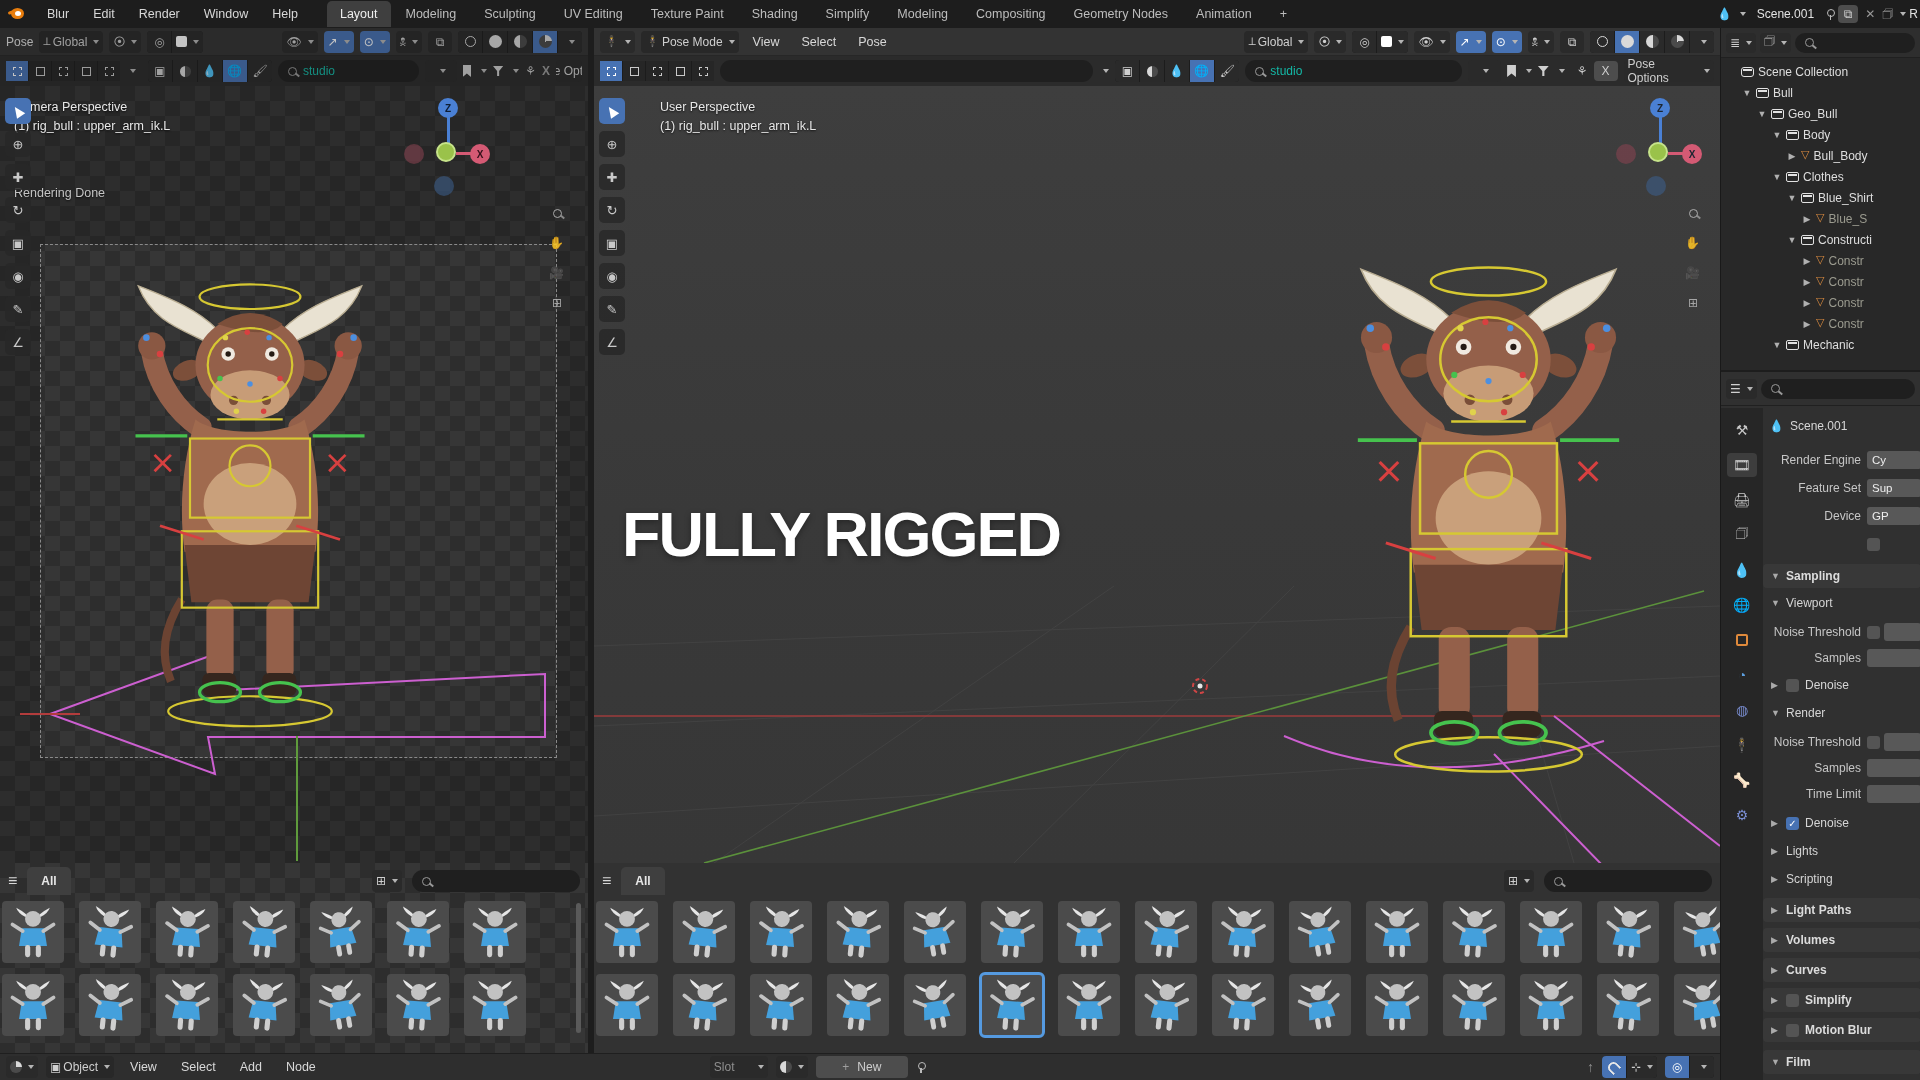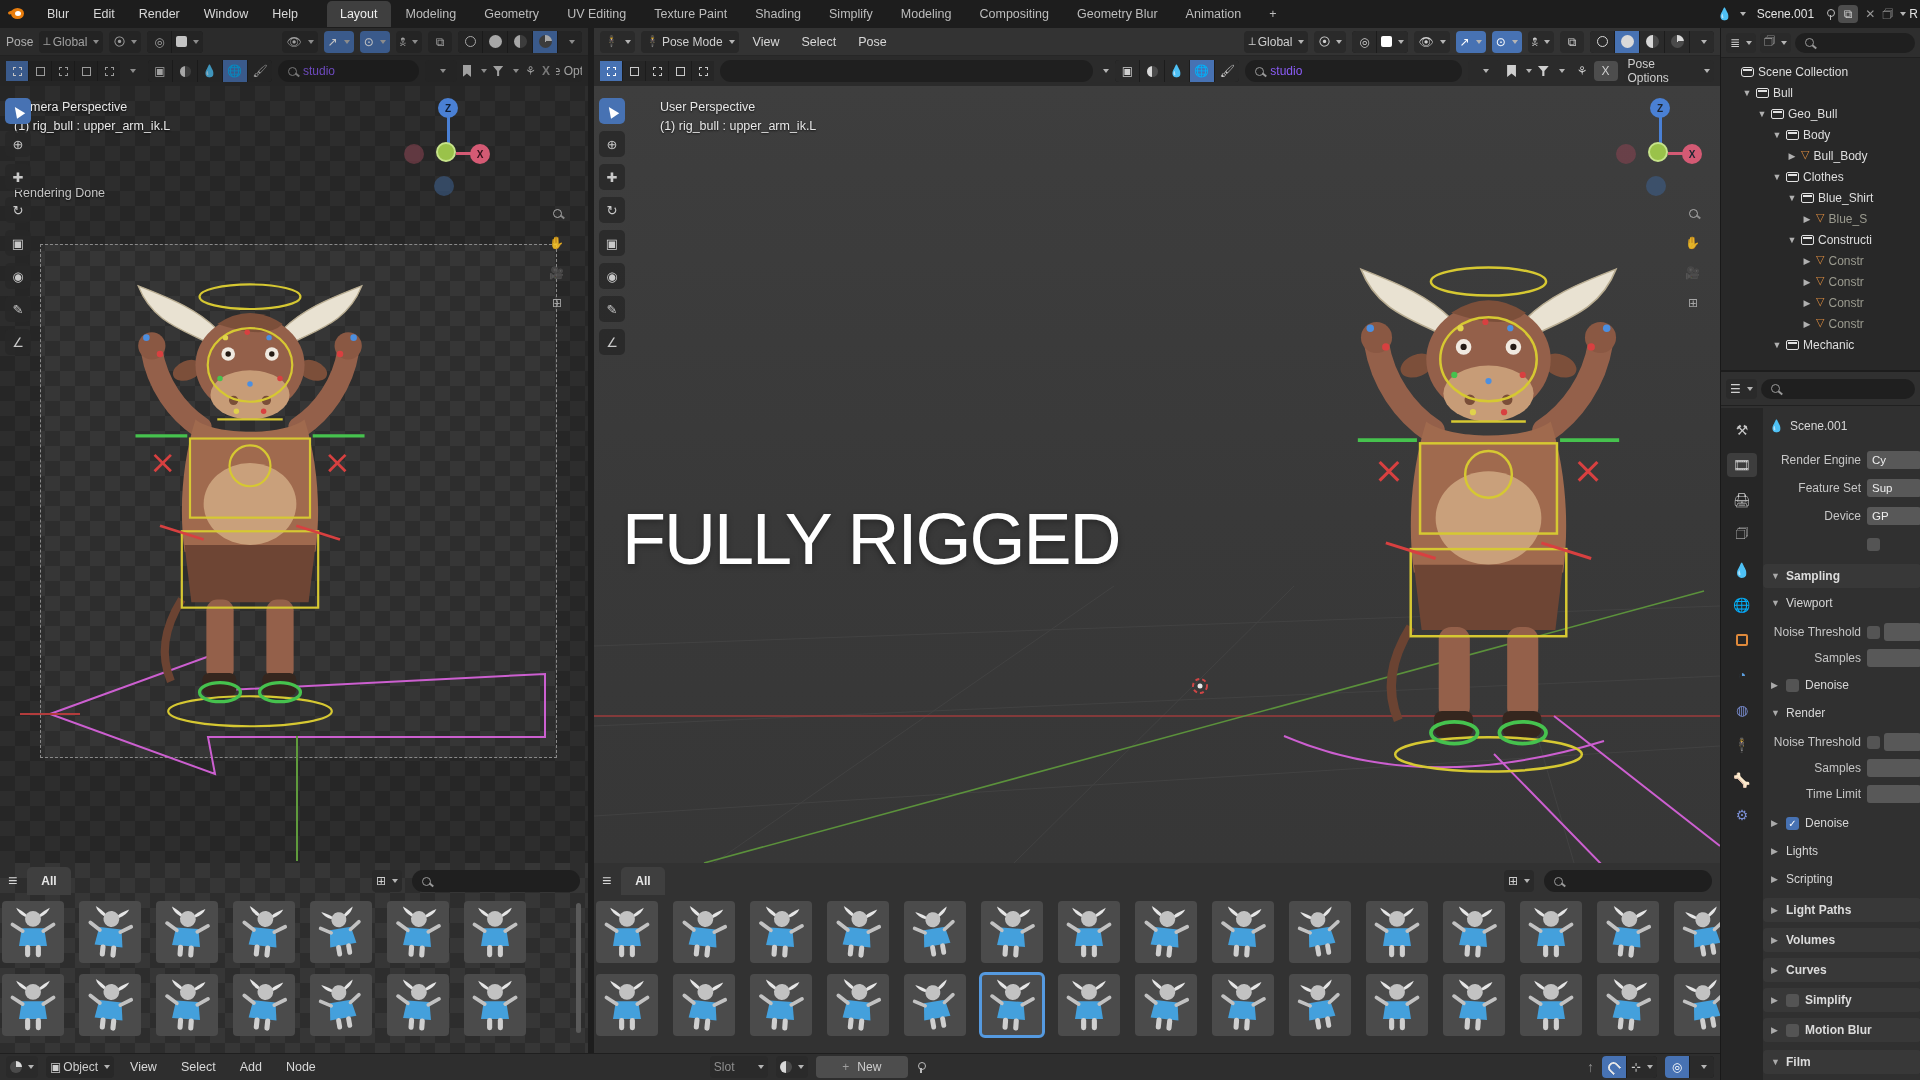--- a/index.html
+++ b/index.html
@@ -18,21 +18,21 @@
   .blender-logo .b3{position:absolute;left:0;top:6px;width:6px;height:3px;background:#e87d0d;border-radius:2px;transform:rotate(-18deg);}
   
   .caret{width:0;height:0;border-left:3.5px solid transparent;border-right:3.5px solid transparent;border-top:4px solid #b5b5b5;display:inline-block;margin-left:4px;}
   .ibtn{height:22px;min-width:24px;background:#2a2a2a;border-radius:4px;display:flex;align-items:center;justify-content:center;padding:0 4px;color:#cfcfcf;gap:2px;}
   .ibtn.blue{background:#4772b3;color:#fff;}
   .ibtn.lite{background:#4d4d4d;}
   .grp{display:flex;gap:1px;background:#1c1c1c;border-radius:4px;padding:0;}
   .grp .ibtn{border-radius:0;}
   .grp .ibtn:first-child{border-radius:4px 0 0 4px;}
   .grp .ibtn:last-child{border-radius:0 4px 4px 0;}
-  .search-pill{height:22px;background:#1f1f1f;border-radius:12px;display:flex;align-items:center;padding:0 10px;gap:6px;color:#8b5cf6;}
+  .search-pill{height:22px;background:#1f1f1f;border-radius:12px;display:flex;align-items:center;padding:0 10px;gap:6px;color:#14b8a6;}
   .mag{width:9px;height:9px;border:1.5px solid #999;border-radius:50%;position:relative;flex:none;}
   .mag::after{content:"";position:absolute;width:5px;height:1.5px;background:#999;right:-4px;bottom:-1px;transform:rotate(40deg);}
   .glyph{font-size:12px;line-height:1;}
   .funnel{width:11px;height:10px;background:#cfcfcf;clip-path:polygon(0 0,100% 0,60% 50%,60% 100%,40% 100%,40% 50%);}
   .bookmark{width:9px;height:12px;background:#cfcfcf;clip-path:polygon(0 0,100% 0,100% 100%,50% 70%,0 100%);}
   .magnet{width:11px;height:11px;border:2.5px solid #e8e8e8;border-top:none;border-radius:0 0 7px 7px;transform:rotate(135deg);}
   .pinicon{width:10px;height:10px;position:relative;}
   .pinicon::before{content:"";position:absolute;left:2px;top:0;width:6px;height:6px;border:1.5px solid #bbb;border-radius:50%;}
   .pinicon::after{content:"";position:absolute;left:4.5px;top:6px;width:1.5px;height:5px;background:#bbb;}
   .xglyph{color:#9a9a9a;font-size:12px;font-weight:bold;}
@@ -83,21 +83,21 @@
   .shelf-header{height:36px;display:flex;align-items:center;padding:0 8px;gap:10px;}
   .shelf-tab{height:28px;padding:0 14px;background:#3f3f3f;border-radius:5px 5px 0 0;display:flex;align-items:center;color:#e8e8e8;font-weight:bold;}
   .tilerow{position:absolute;display:flex;gap:15px;}
   .tile{width:62px;height:62px;background:#4b4b4b;border-radius:4px;flex:none;display:flex;align-items:center;justify-content:center;overflow:hidden;}
   .tile.selected{outline:3px solid #559ae0;outline-offset:-1px;}
   .tile:nth-child(2n) svg{transform:rotate(6deg);}
   .tile:nth-child(3n) svg{transform:scaleX(-1) rotate(-4deg);}
   .tile:nth-child(5n) svg{transform:rotate(-10deg) scale(.95);}
   
   #statusbar{left:0;top:1053px;width:1720px;height:27px;background:#2e2e2e;border-top:1px solid #1f1f1f;display:flex;align-items:center;gap:8px;padding:0 6px;}
-  .banner{font-weight:normal;font-size:72px;letter-spacing:-2px;color:#fff;text-shadow:0 2px 6px rgba(0,0,0,.35);white-space:nowrap;}
+  .banner{font-weight:bold;font-size:63px;letter-spacing:-2px;color:#fff;text-shadow:0 2px 6px rgba(0,0,0,.35);white-space:nowrap;}
   .hdr-menu{padding:0 8px;color:#d8d8d8;font-size:12.5px;}
   .sphere{width:13px;height:13px;border-radius:50%;background:#d9d9d9;display:inline-block;}
   .sphere.half{background:linear-gradient(90deg,#d9d9d9 50%,#4a4a4a 50%);}
   .sphere.quart{background:conic-gradient(#d9d9d9 0 25%,#4a4a4a 0 100%);}
   .sphere.wire{background:transparent;border:1.5px solid #d9d9d9;width:11px;height:11px;}
   .vline{width:1px;align-self:stretch;background:#1d1d1d;}
   .axisglyph{font-size:11px;color:#cfcfcf;}
 </style>
 </head>
 <body>
@@ -190,28 +190,28 @@
         <div class="b3"></div>
       </div>
     <span class="menu-item">Blur</span>
     <span class="menu-item">Edit</span>
     <span class="menu-item">Render</span>
     <span class="menu-item">Window</span>
     <span class="menu-item">Help</span>
     <span style="width:14px"></span>
     <span class="ws-tab active">Layout</span>
     <span class="ws-tab">Modeling</span>
-    <span class="ws-tab">Geometry</span>
+    <span class="ws-tab">Sculpting</span>
     <span class="ws-tab">UV Editing</span>
     <span class="ws-tab">Texture Paint</span>
     <span class="ws-tab">Shading</span>
     <span class="ws-tab">Simplify</span>
     <span class="ws-tab">Modeling</span>
     <span class="ws-tab">Compositing</span>
-    <span class="ws-tab">Geometry Blur</span>
+    <span class="ws-tab">Geometry Nodes</span>
     <span class="ws-tab">Animation</span>
     <span class="ws-tab">+</span>
     <div style="flex:1"></div>
     <div class="row" style="gap:3px;margin-right:2px;">
       <span class="glyph" style="color:#bdbdbd;">💧</span>
       <span class="caret"></span>
       <span style="padding:0 8px;color:#e2e2e2;">Scene.001</span>
       <span class="pinicon"></span>
       <span class="ibtn lite" style="height:18px;min-width:20px;">⧉</span>
       <span class="xglyph" style="padding:0 4px;">✕</span>

